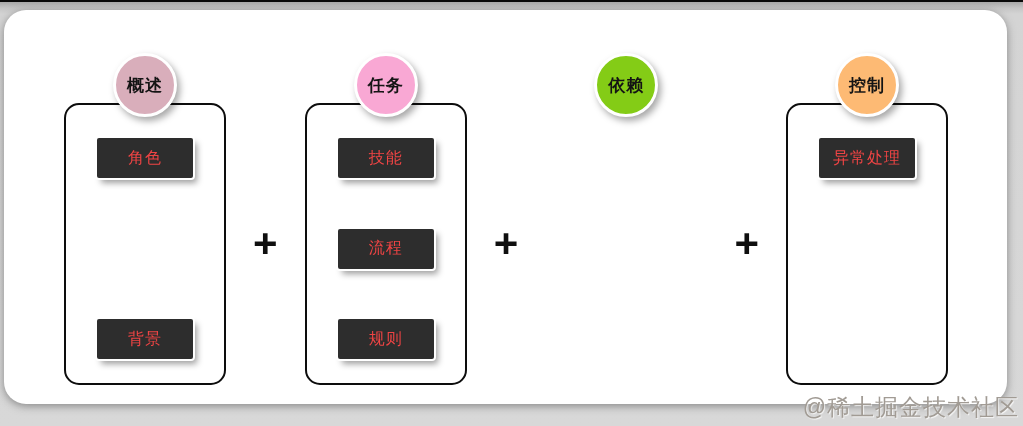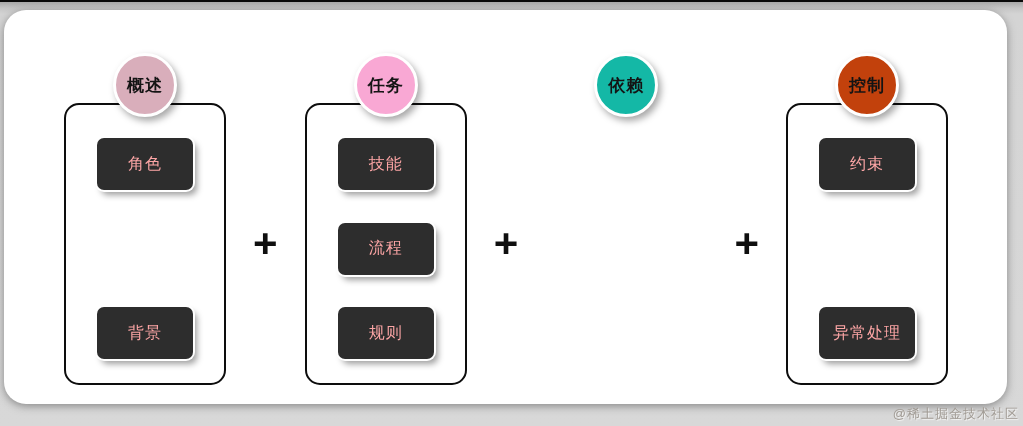--- a/index.html
+++ b/index.html
@@ -48,44 +48,44 @@
     width:162px;height:282px;
     box-sizing:border-box;
     background:#ffffff;
     border:2.5px solid #0d0d0d;
     border-radius:15px;
     display:flex;flex-direction:column;align-items:center;
     justify-content:space-between;
     padding:33px 0 24px 0;
   }
   .pill{
-    width:96px;height:52px;
+    width:96px;height:40px;
     box-sizing:border-box;
     background:#2d2d2d;
-    border-radius:7px;
-    color:#fca5a5;
+    border-radius:2px;
+    color:#ef4444;
     font-size:16px;
     letter-spacing:1px;
     display:flex;align-items:center;justify-content:center;
     box-shadow:0 0 0 2px #ffffff, 4px 5px 6px rgba(0,0,0,0.38);
     white-space:nowrap;
   }
   .plus-cell{
     flex:1 1 auto;
     margin-top:50px;height:282px;
     display:flex;align-items:center;justify-content:center;
   }
   .plus{
     font-size:42px;font-weight:bold;color:#0f0f0f;
     line-height:1;
     transform:scaleY(0.95);
   }
   .watermark{
     position:absolute;right:4px;bottom:3px;
-    font-size:13px;
+    font-size:23px;
     color:#a19b94;
     letter-spacing:1px;
     text-shadow:1px 1px 1px rgba(255,255,255,0.8);
     z-index:5;
   }
 </style>
 </head>
 <body>
 
 <div class="stage">
@@ -112,31 +112,30 @@
           <div class="pill">流程</div>
           <div class="pill">规则</div>
         </div>
       </div>
 
       <div class="plus-cell">
         <span class="plus">+</span>
       </div>
 
       <div class="column">
-        <div class="circle" style="background-color: #14b8a6;">依赖</div>
+        <div class="circle" style="background-color: #84cc16;">依赖</div>
       </div>
 
       <div class="plus-cell">
         <span class="plus">+</span>
       </div>
 
       <div class="column">
-        <div class="circle" style="background-color: #c2410c;">控制</div>
+        <div class="circle" style="background-color: #fdba74;">控制</div>
         <div class="box">
-          <div class="pill">约束</div>
           <div class="pill">异常处理</div>
         </div>
       </div>
 
     </div>
   </div>
   <div class="watermark">@稀土掘金技术社区</div>
 </div>
 
 </body></html>

